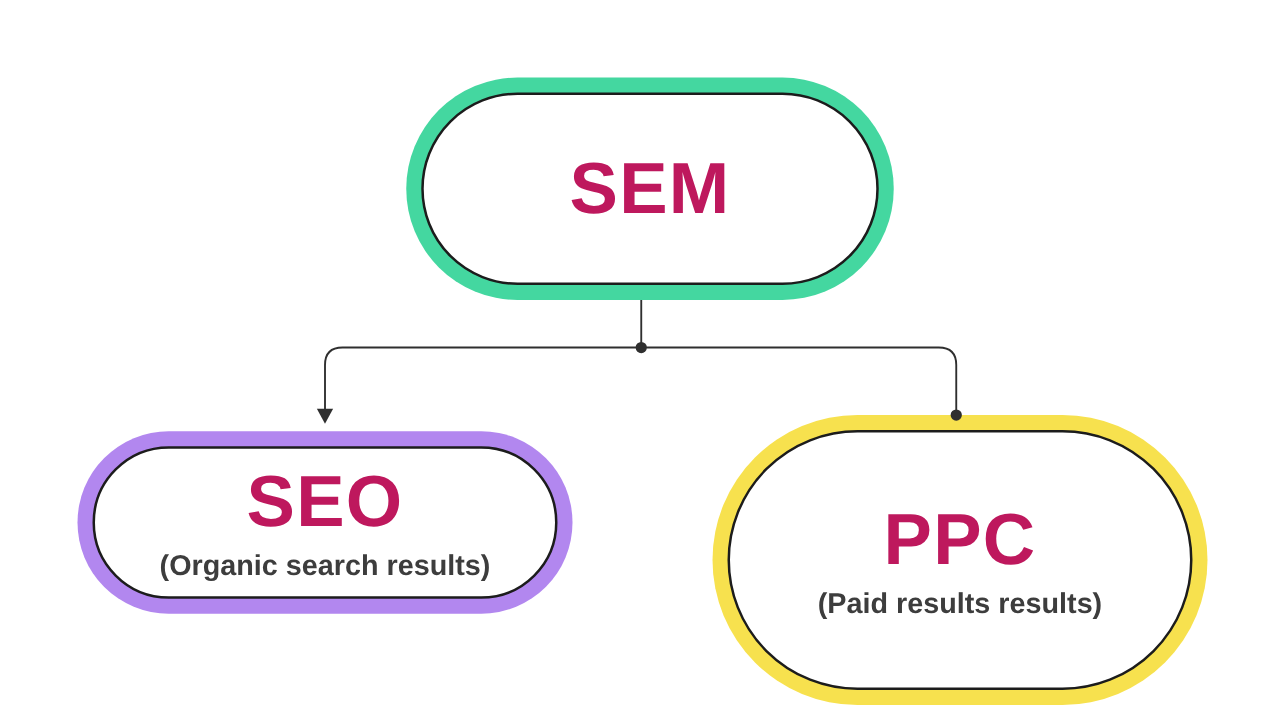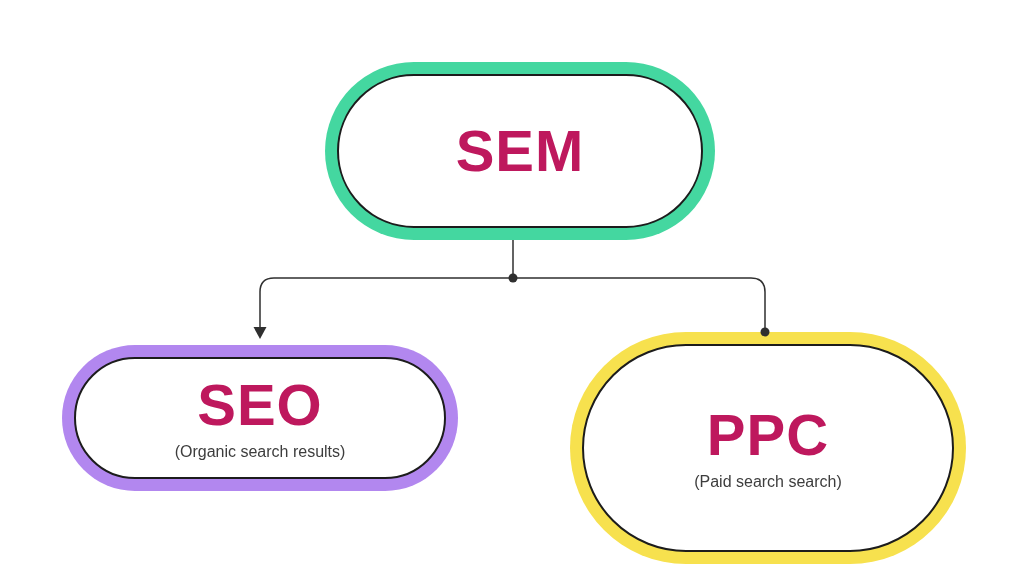--- a/index.html
+++ b/index.html
@@ -32,22 +32,22 @@
     text-align: center;
   }
   .node-label {
     font-size: 58px;
     font-weight: 700;
     color: #be185d;
     letter-spacing: 1px;
     line-height: 1;
   }
   .node-sublabel {
-    font-size: 16px;
-    font-weight: 400;
+    font-size: 23px;
+    font-weight: 700;
     color: #3d3d3d;
     margin-top: 10px;
     line-height: 1;
   }
   #node-sem   { left: 325px; top: 62px;  width: 390px; height: 178px; }
   #node-seo   { left: 62px;  top: 333px; width: 396px; height: 146px; margin-top: 12px; }
   #node-ppc   { left: 570px; top: 332px; width: 396px; height: 232px; }
   .connectors {
     position: absolute;
     left: 0; top: 0;
@@ -71,21 +71,21 @@
   <div class="node" id="node-seo" style="background: rgb(178, 135, 239);">
     <div class="node-inner">
       <div class="node-label">SEO</div>
       <div class="node-sublabel">(Organic search results)</div>
     </div>
   </div>
 
   <div class="node" id="node-ppc" style="background: rgb(247, 225, 78);">
     <div class="node-inner">
       <div class="node-label">PPC</div>
-      <div class="node-sublabel">(Paid search search)</div>
+      <div class="node-sublabel">(Paid results results)</div>
     </div>
   </div>
 
   <svg class="connectors" viewBox="0 0 1024 576">
     <g fill="none" stroke-width="1.5" stroke="#2f2f2f">
       <path d="M513 240 L513 278"></path>
       <path d="M513 278 L274 278 Q260 278 260 292 L260 332"></path>
       <path d="M513 278 L751 278 Q765 278 765 292 L765 331"></path>
     </g>
     <g stroke="none" fill="#2f2f2f">

